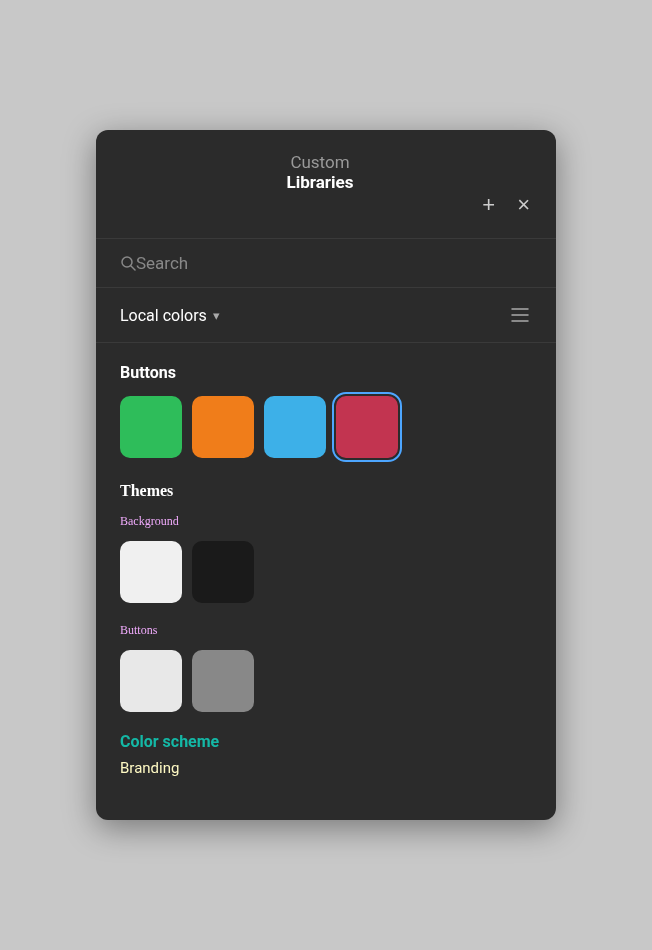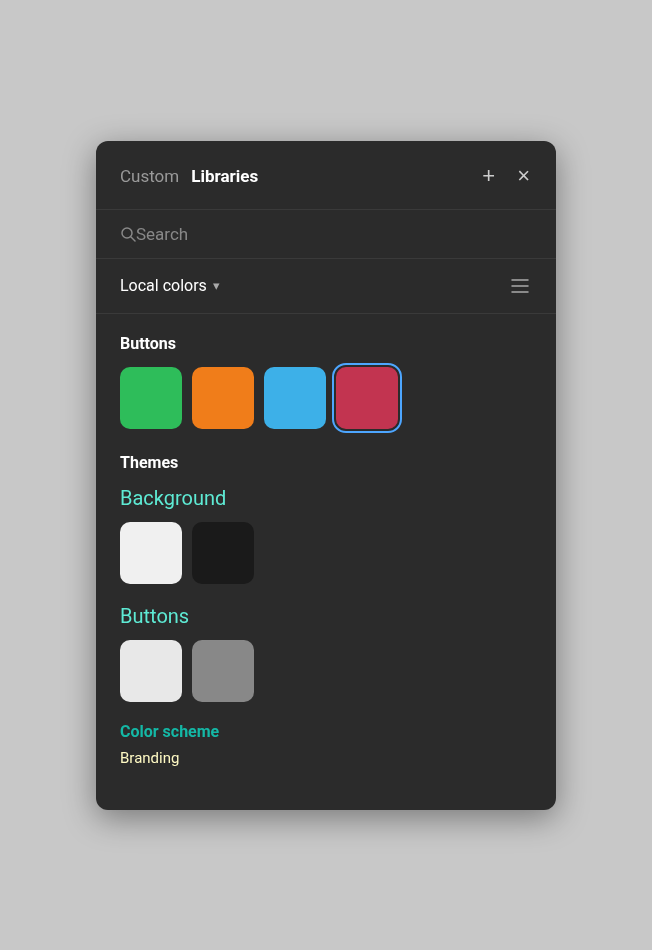--- a/index.html
+++ b/index.html
@@ -25,20 +25,21 @@
       overflow: hidden;
       box-shadow: 0 8px 32px rgba(0,0,0,0.4);
     }
 
     
     .panel-header {
       display: flex;
       align-items: center;
       padding: 22px 24px 20px 24px;
       border-bottom: 1px solid #3a3a3a;
+      flex-direction: column;
     }
 
     .header-tab {
       font-size: 17px;
       color: #999;
       cursor: pointer;
       margin-right: 12px;
       font-weight: 400;
     }
 
@@ -157,25 +158,26 @@
     }
 
     .color-swatch.selected {
       outline: 2px solid #4da6ff;
       outline-offset: 2px;
     }
 
     
     .themes-section {
       margin-bottom: 8px;
+      font-family: Liberation Serif, serif;
     }
 
     .sub-section-title {
-      color: #5eead4;
-      font-size: 20px;
+      color: #f0abfc;
+      font-size: 12px;
       font-weight: 400;
       margin-bottom: 12px;
       margin-top: 14px;
     }
 
     .theme-swatches {
       display: flex;
       gap: 10px;
       margin-bottom: 20px;
     }

